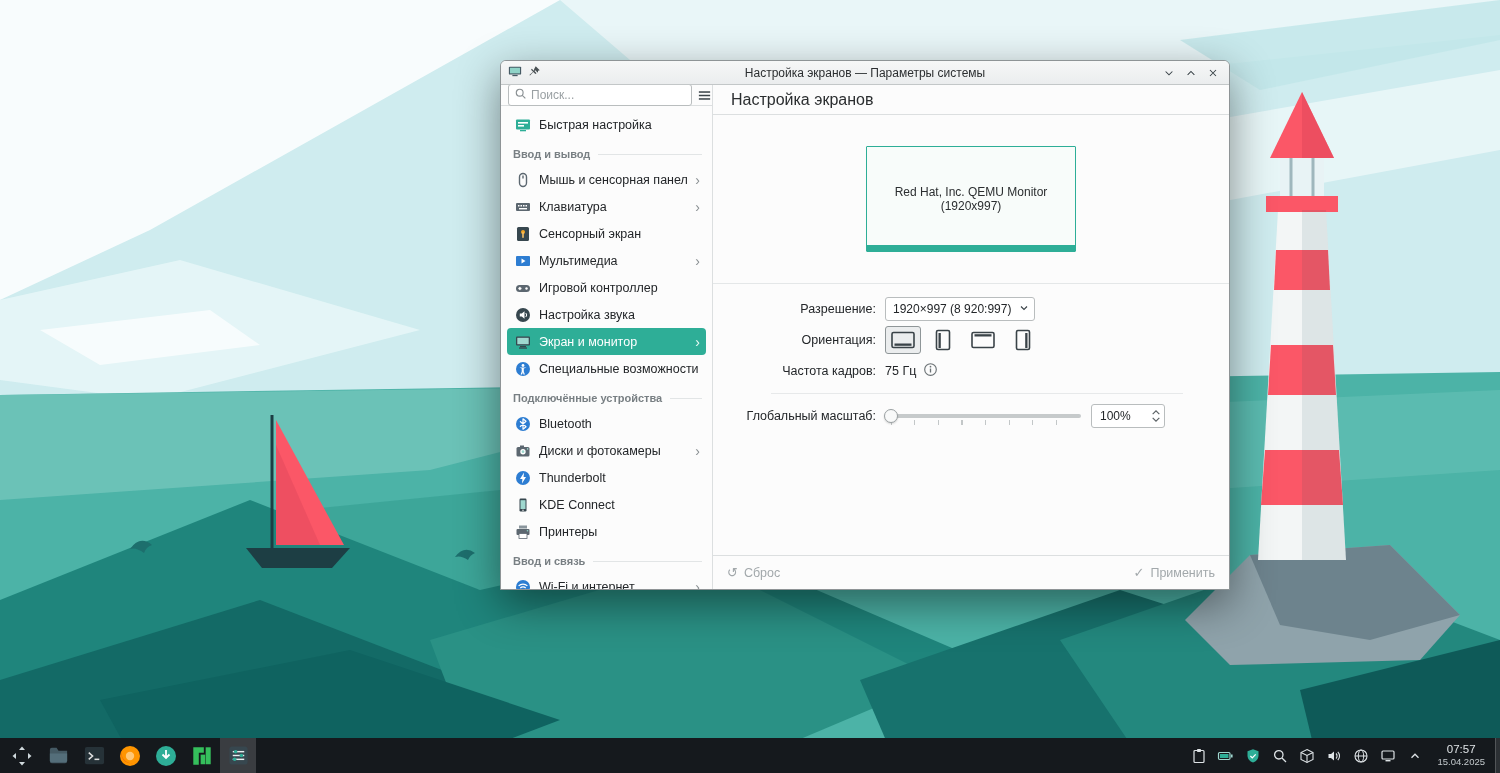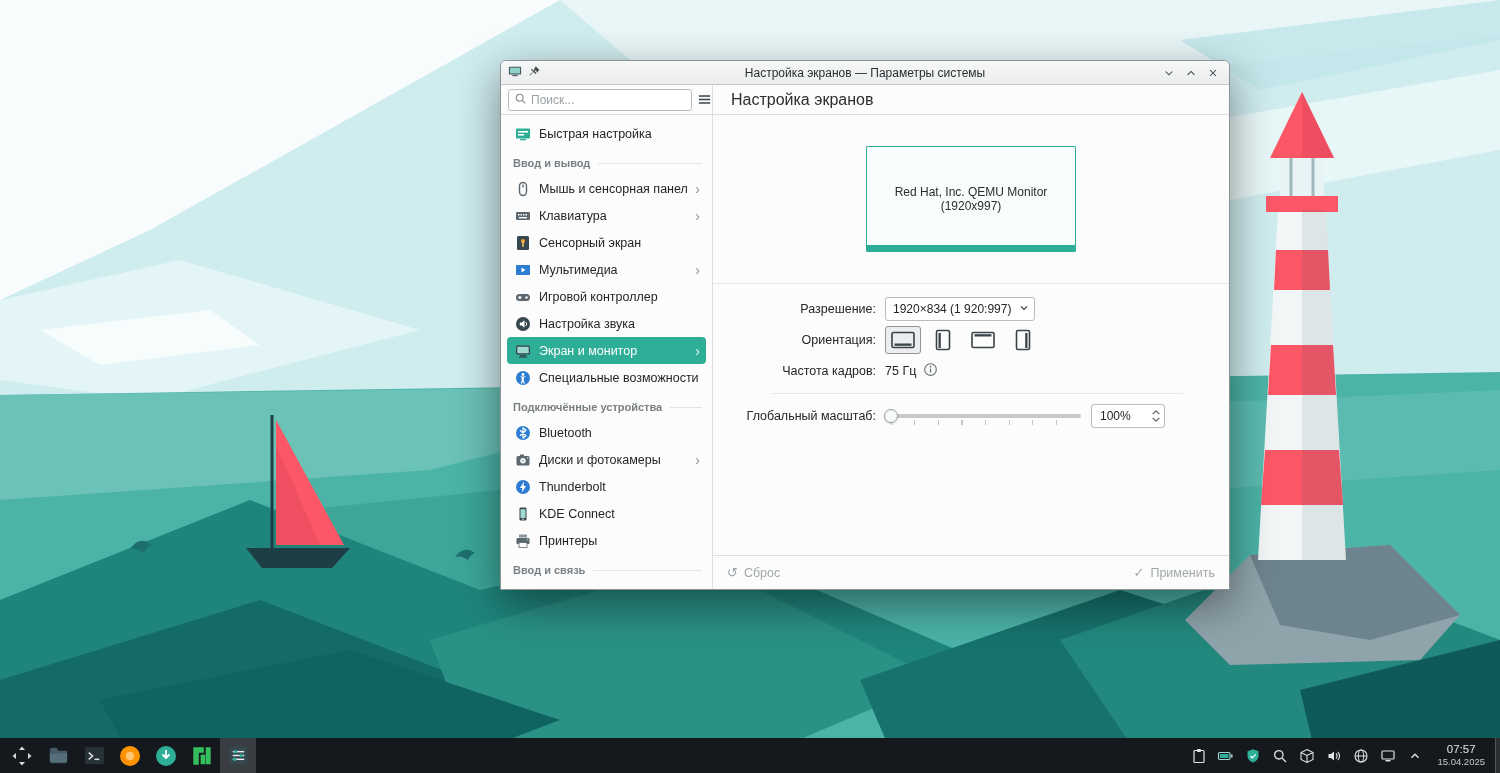--- a/index.html
+++ b/index.html
@@ -19,21 +19,21 @@
               display:flex; align-items:center; padding:0 7px; position:relative; flex:none; }
   .tb-left { display:flex; align-items:center; gap:6px; z-index:2; }
   .tb-title { position:absolute; left:0; right:0; text-align:center; font-size:12px; color:#2b2e30; }
   .tb-btns { margin-left:auto; display:flex; gap:4px; z-index:2; }
   .tb-btn { width:18px; height:18px; display:flex; align-items:center; justify-content:center; cursor:default; }
 
   .window-body { flex:1; display:flex; min-height:0; }
 
   
   .sidebar { width:212px; flex:none; border-right:1px solid #dcdfe0; display:flex; flex-direction:column; background:#fcfcfc; }
-  .sidebar-header { height:30px; flex:none; display:flex; align-items:center; gap:5px; padding:0 5px 0 7px; border-bottom:1px solid #dcdfe0; }
+  .sidebar-header { height:21px; flex:none; display:flex; align-items:center; gap:5px; padding:0 5px 0 7px; border-bottom:1px solid #dcdfe0; }
   .search-box { flex:1; height:22px; border:1px solid #b9bdbe; border-radius:3px; background:#fff;
                 display:flex; align-items:center; padding:0 5px; gap:4px; }
   .search-box input { border:none; outline:none; flex:1; min-width:0; font-size:12px; color:#333; font-family:inherit; background:transparent; }
   .search-box input::placeholder { color:#9aa0a3; }
   .hamburger { width:22px; height:22px; display:flex; align-items:center; justify-content:center; border-radius:3px; }
 
   .side-list { flex:1; overflow:hidden; padding:5px 6px 0 6px; }
   .side-item { height:27px; display:flex; align-items:center; gap:8px; padding:0 6px 0 8px;
                font-size:12.5px; color:#232629; border-radius:4px; }
   .side-item .silabel { flex:1; white-space:nowrap; overflow:hidden; }
@@ -412,21 +412,21 @@
           <div class="mname">(1920x997)</div>
           <div class="monitor-bar"></div>
         </div>
       </div>
 
       <div class="form">
 
         <div class="frow">
           <span class="flabel">Разрешение:</span>
           <div class="combo">
-            <span class="ctext">1920×834 (1 920:997)</span>
+            <span class="ctext">1920×997 (8 920:997)</span>
             <span>
               <svg width="12" height="12" viewBox="0 0 16 16">
                   <path d="M4 6l4 4 4-4" fill="none" stroke="#3a4348" stroke-width="1.5"></path>
                 </svg>
             </span>
           </div>
         </div>
 
         <div class="frow">
           <span class="flabel">Ориентация:</span>

